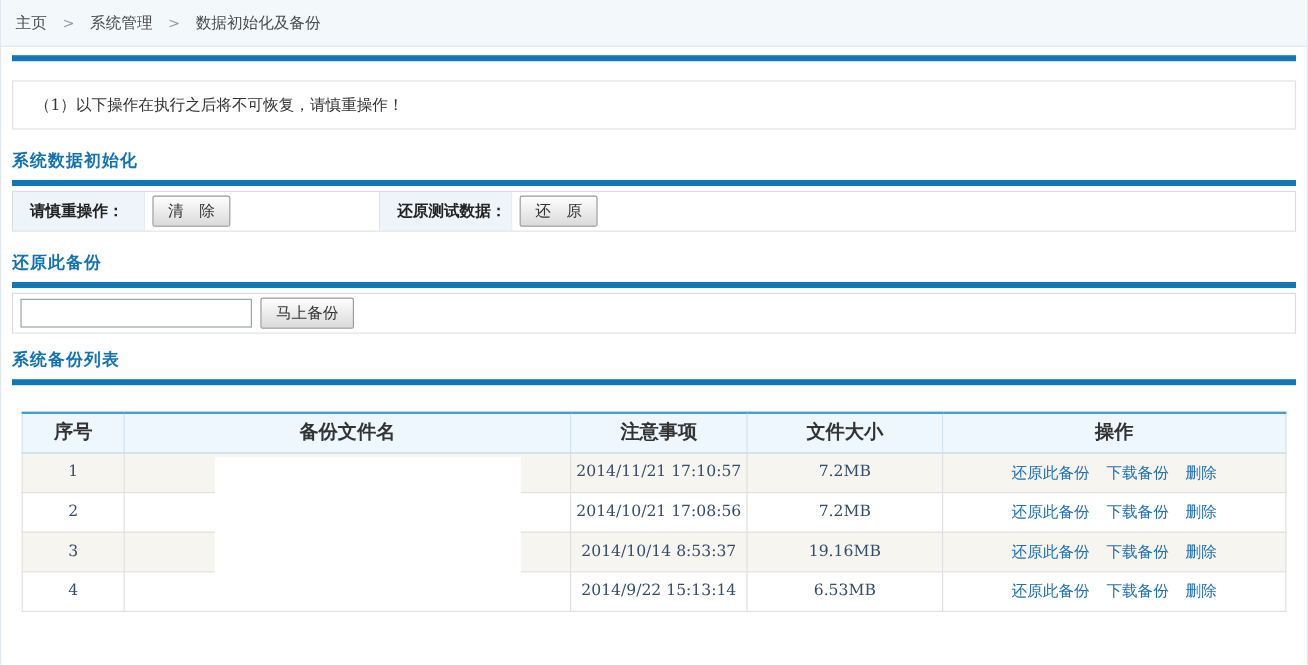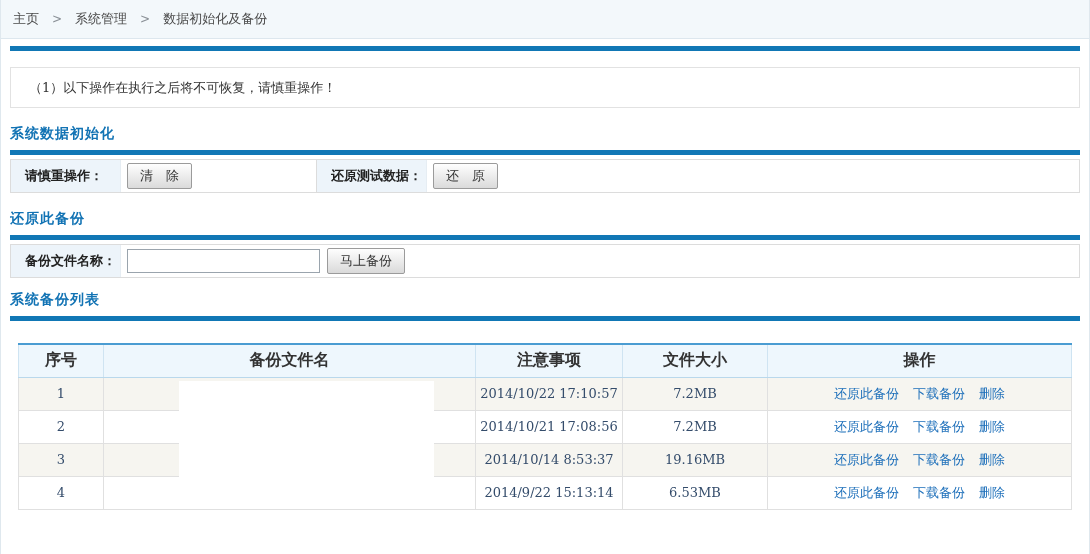--- a/index.html
+++ b/index.html
@@ -39,21 +39,21 @@
 
   .txt-input { width: 193px; height: 24px; border: 1px solid #9aa4ad; background: #fff; font-family: inherit; font-size: 13px; padding: 0 4px; margin-right: 7px; }
 
   
   .table-wrap { position: relative; margin: 22px 8px 0; }
   table.backup { width: 100%; border-collapse: collapse; table-layout: fixed; }
   table.backup th { height: 33px; background: #eef7fd; font-weight: bold; color: #333; font-size: 16px; border-top: 2px solid #4a9cd2; border-bottom: 1px solid #b9d8ec; border-left: 1px solid #cfe4f2; border-right: 1px solid #cfe4f2; text-align: center; }
   table.backup td { height: 33px; text-align: center; color: #344c6b; border: 1px solid #e0e0e0; border-top: none; font-size: 13px; }
   tr.odd td { background: #f6f5f0; }
   tr.even td { background: #fff; }
-  .col-idx { width: 85px; } .col-name { width: 372px; } .col-time { width: 147px; } .col-size { width: 145px; }
+  .col-idx { width: 85px; } .col-name { width: 372px; } .col-time { width: 147px; } .col-size { width: 163px; }
   a.op-link { color: #1d6fba; text-decoration: none; margin: 0 7px; cursor: pointer; }
 
   .redaction { position: absolute; left: 161px; top: 38px; width: 255px; height: 118px; background: #fff; z-index: 5; }
 </style>
 </head>
 <body>
 
 <div class="page">
 
   <div class="crumbbar">
@@ -80,21 +80,20 @@
       </div>
       <div class="cell-label">还原测试数据：</div>
       <div class="cell-field grow">
         <button class="btn">还　原</button>
       </div>
     </div>
 
     <div class="sec-title t-backup">还原此备份</div>
     <div class="sec-bar"></div>
     <div class="form-row">
-      <div class="cell-label">备份文件名称：</div>
       <div class="cell-field grow">
         <input class="txt-input" type="text" value="" style="">
         <button class="btn">马上备份</button>
       </div>
     </div>
 
     <div class="sec-title t-list">系统备份列表</div>
     <div class="sec-bar"></div>
 
     <div class="table-wrap">
@@ -105,21 +104,21 @@
             <th class="col-name">备份文件名</th>
             <th class="col-time">注意事项</th>
             <th class="col-size">文件大小</th>
             <th>操作</th>
           </tr>
         </thead>
         <tbody>
           <tr class="odd">
             <td>1</td>
             <td></td>
-            <td>2014/10/22 17:10:57</td>
+            <td>2014/11/21 17:10:57</td>
             <td>7.2MB</td>
             <td>
               <a class="op-link">还原此备份</a><a class="op-link">下载备份</a><a class="op-link">删除</a>
             </td>
           </tr>
           <tr class="even">
             <td>2</td>
             <td></td>
             <td>2014/10/21 17:08:56</td>
             <td>7.2MB</td>

